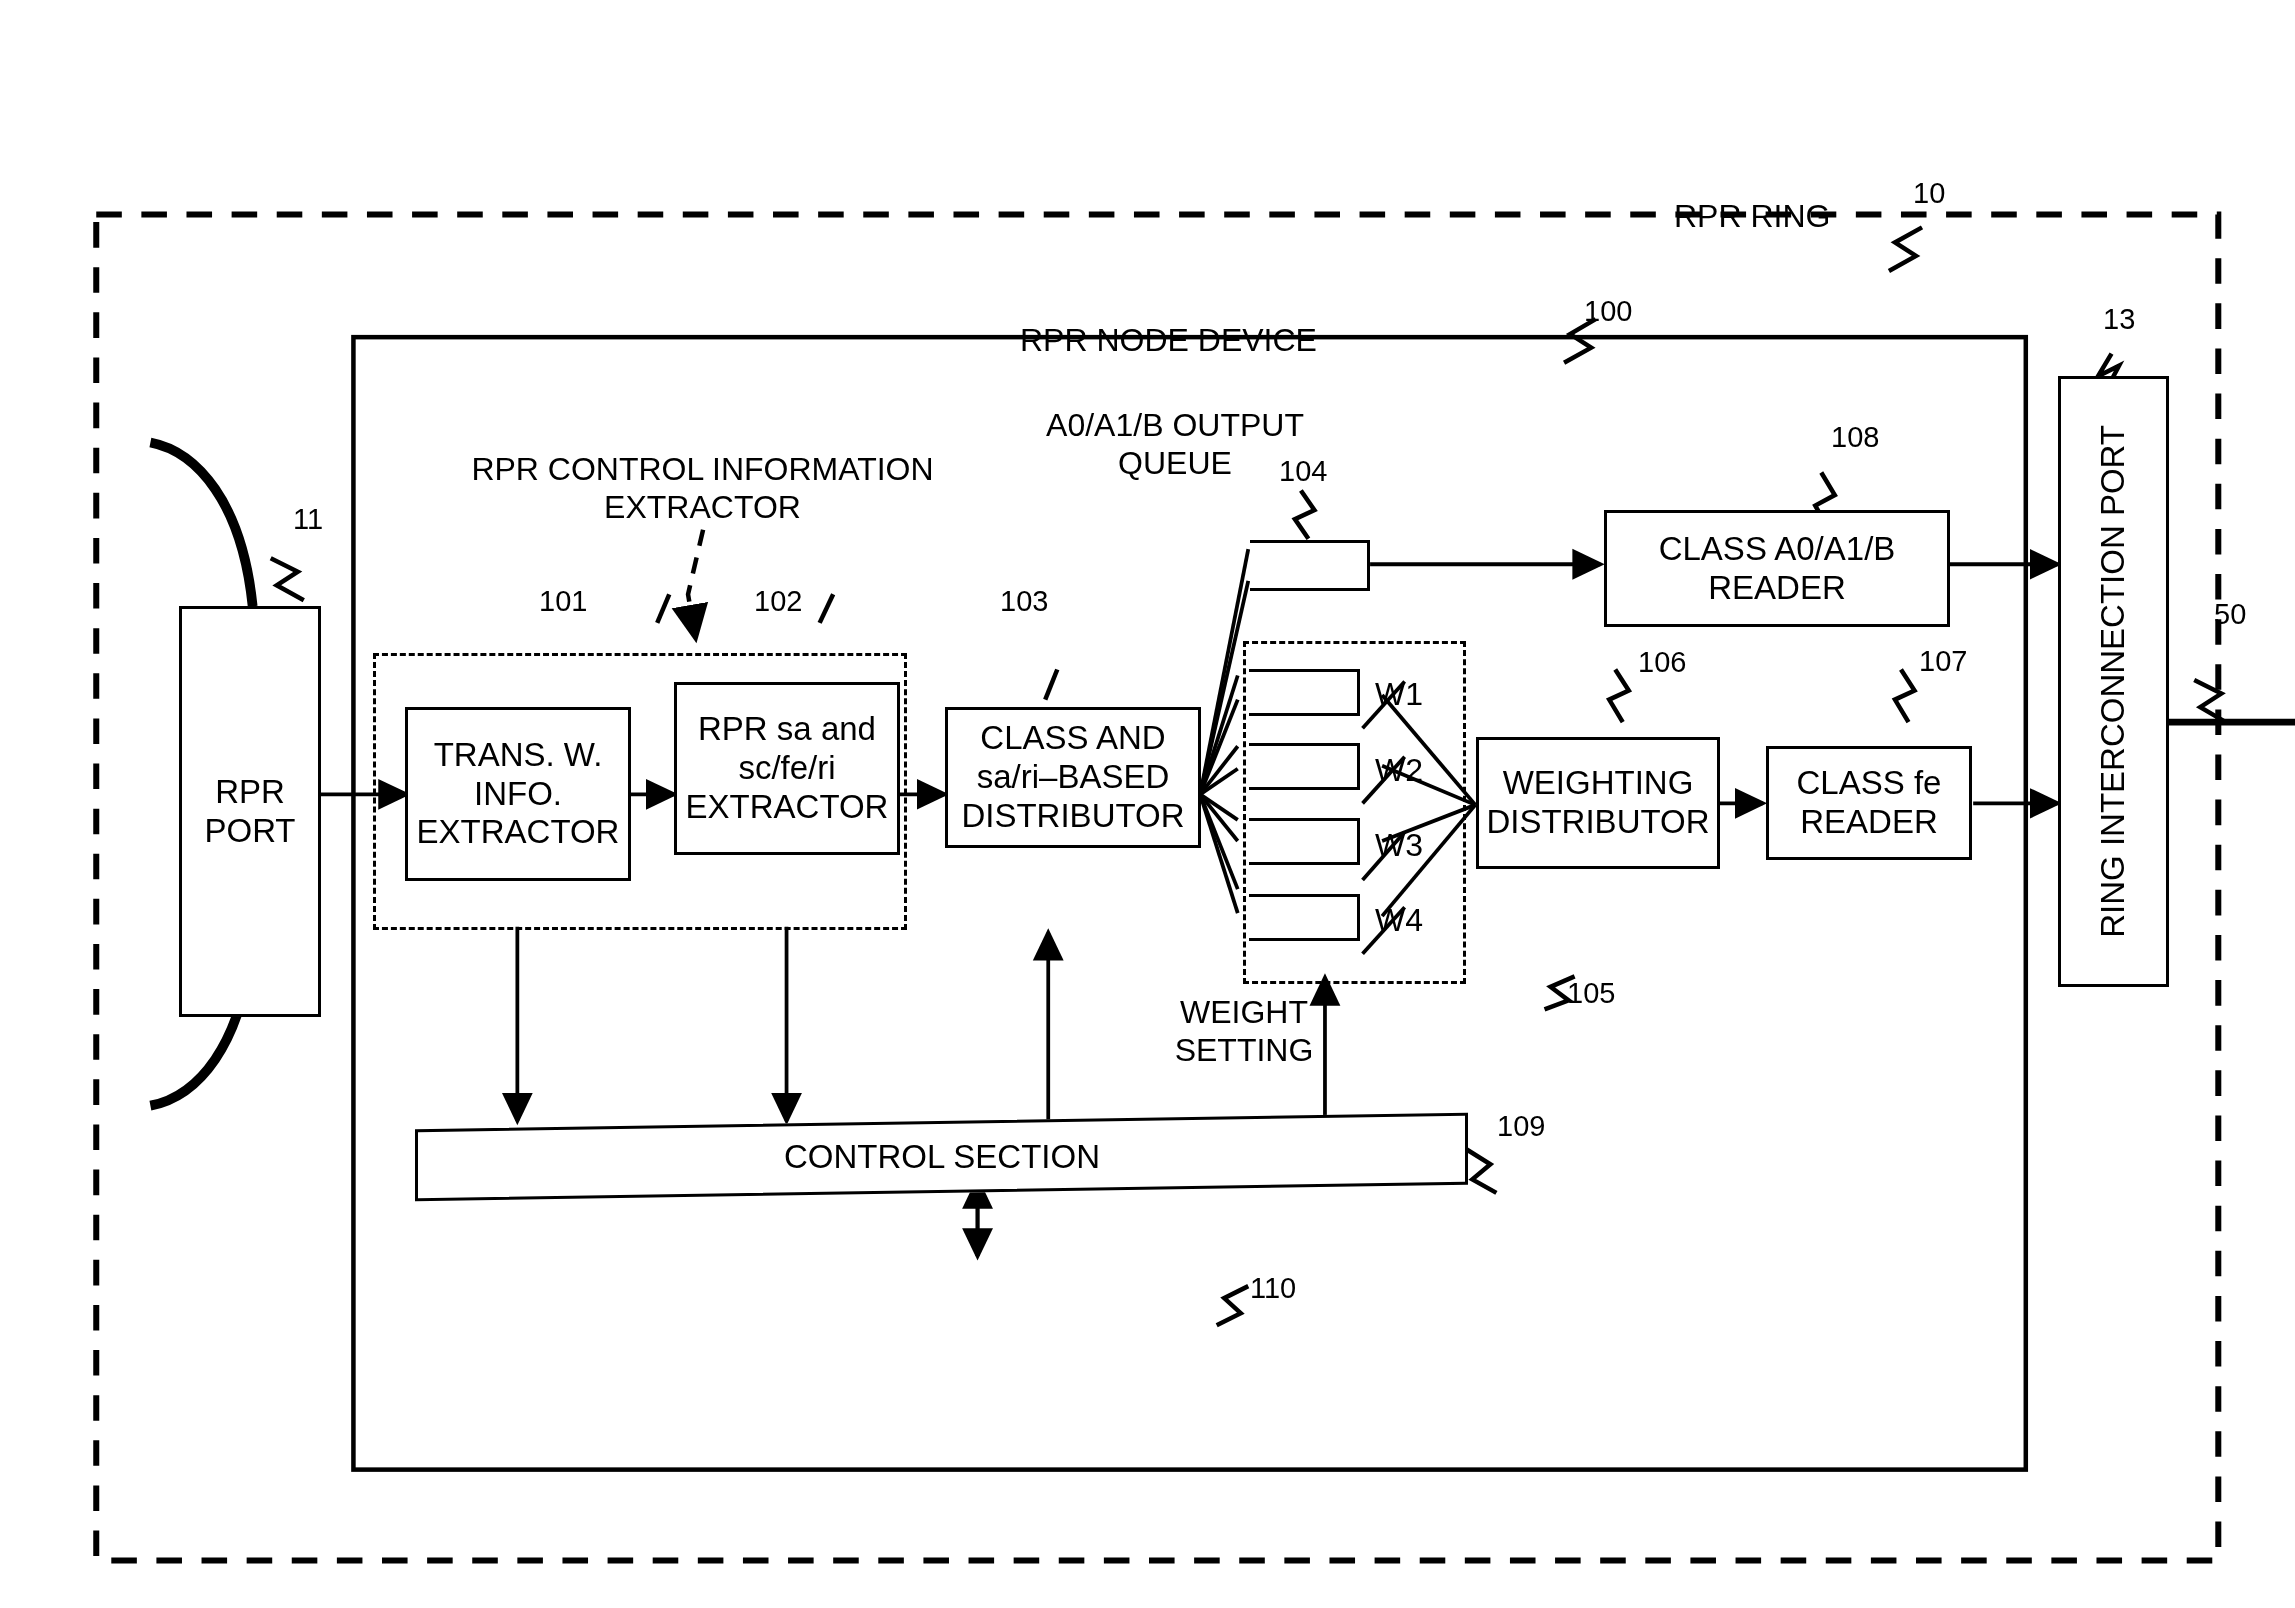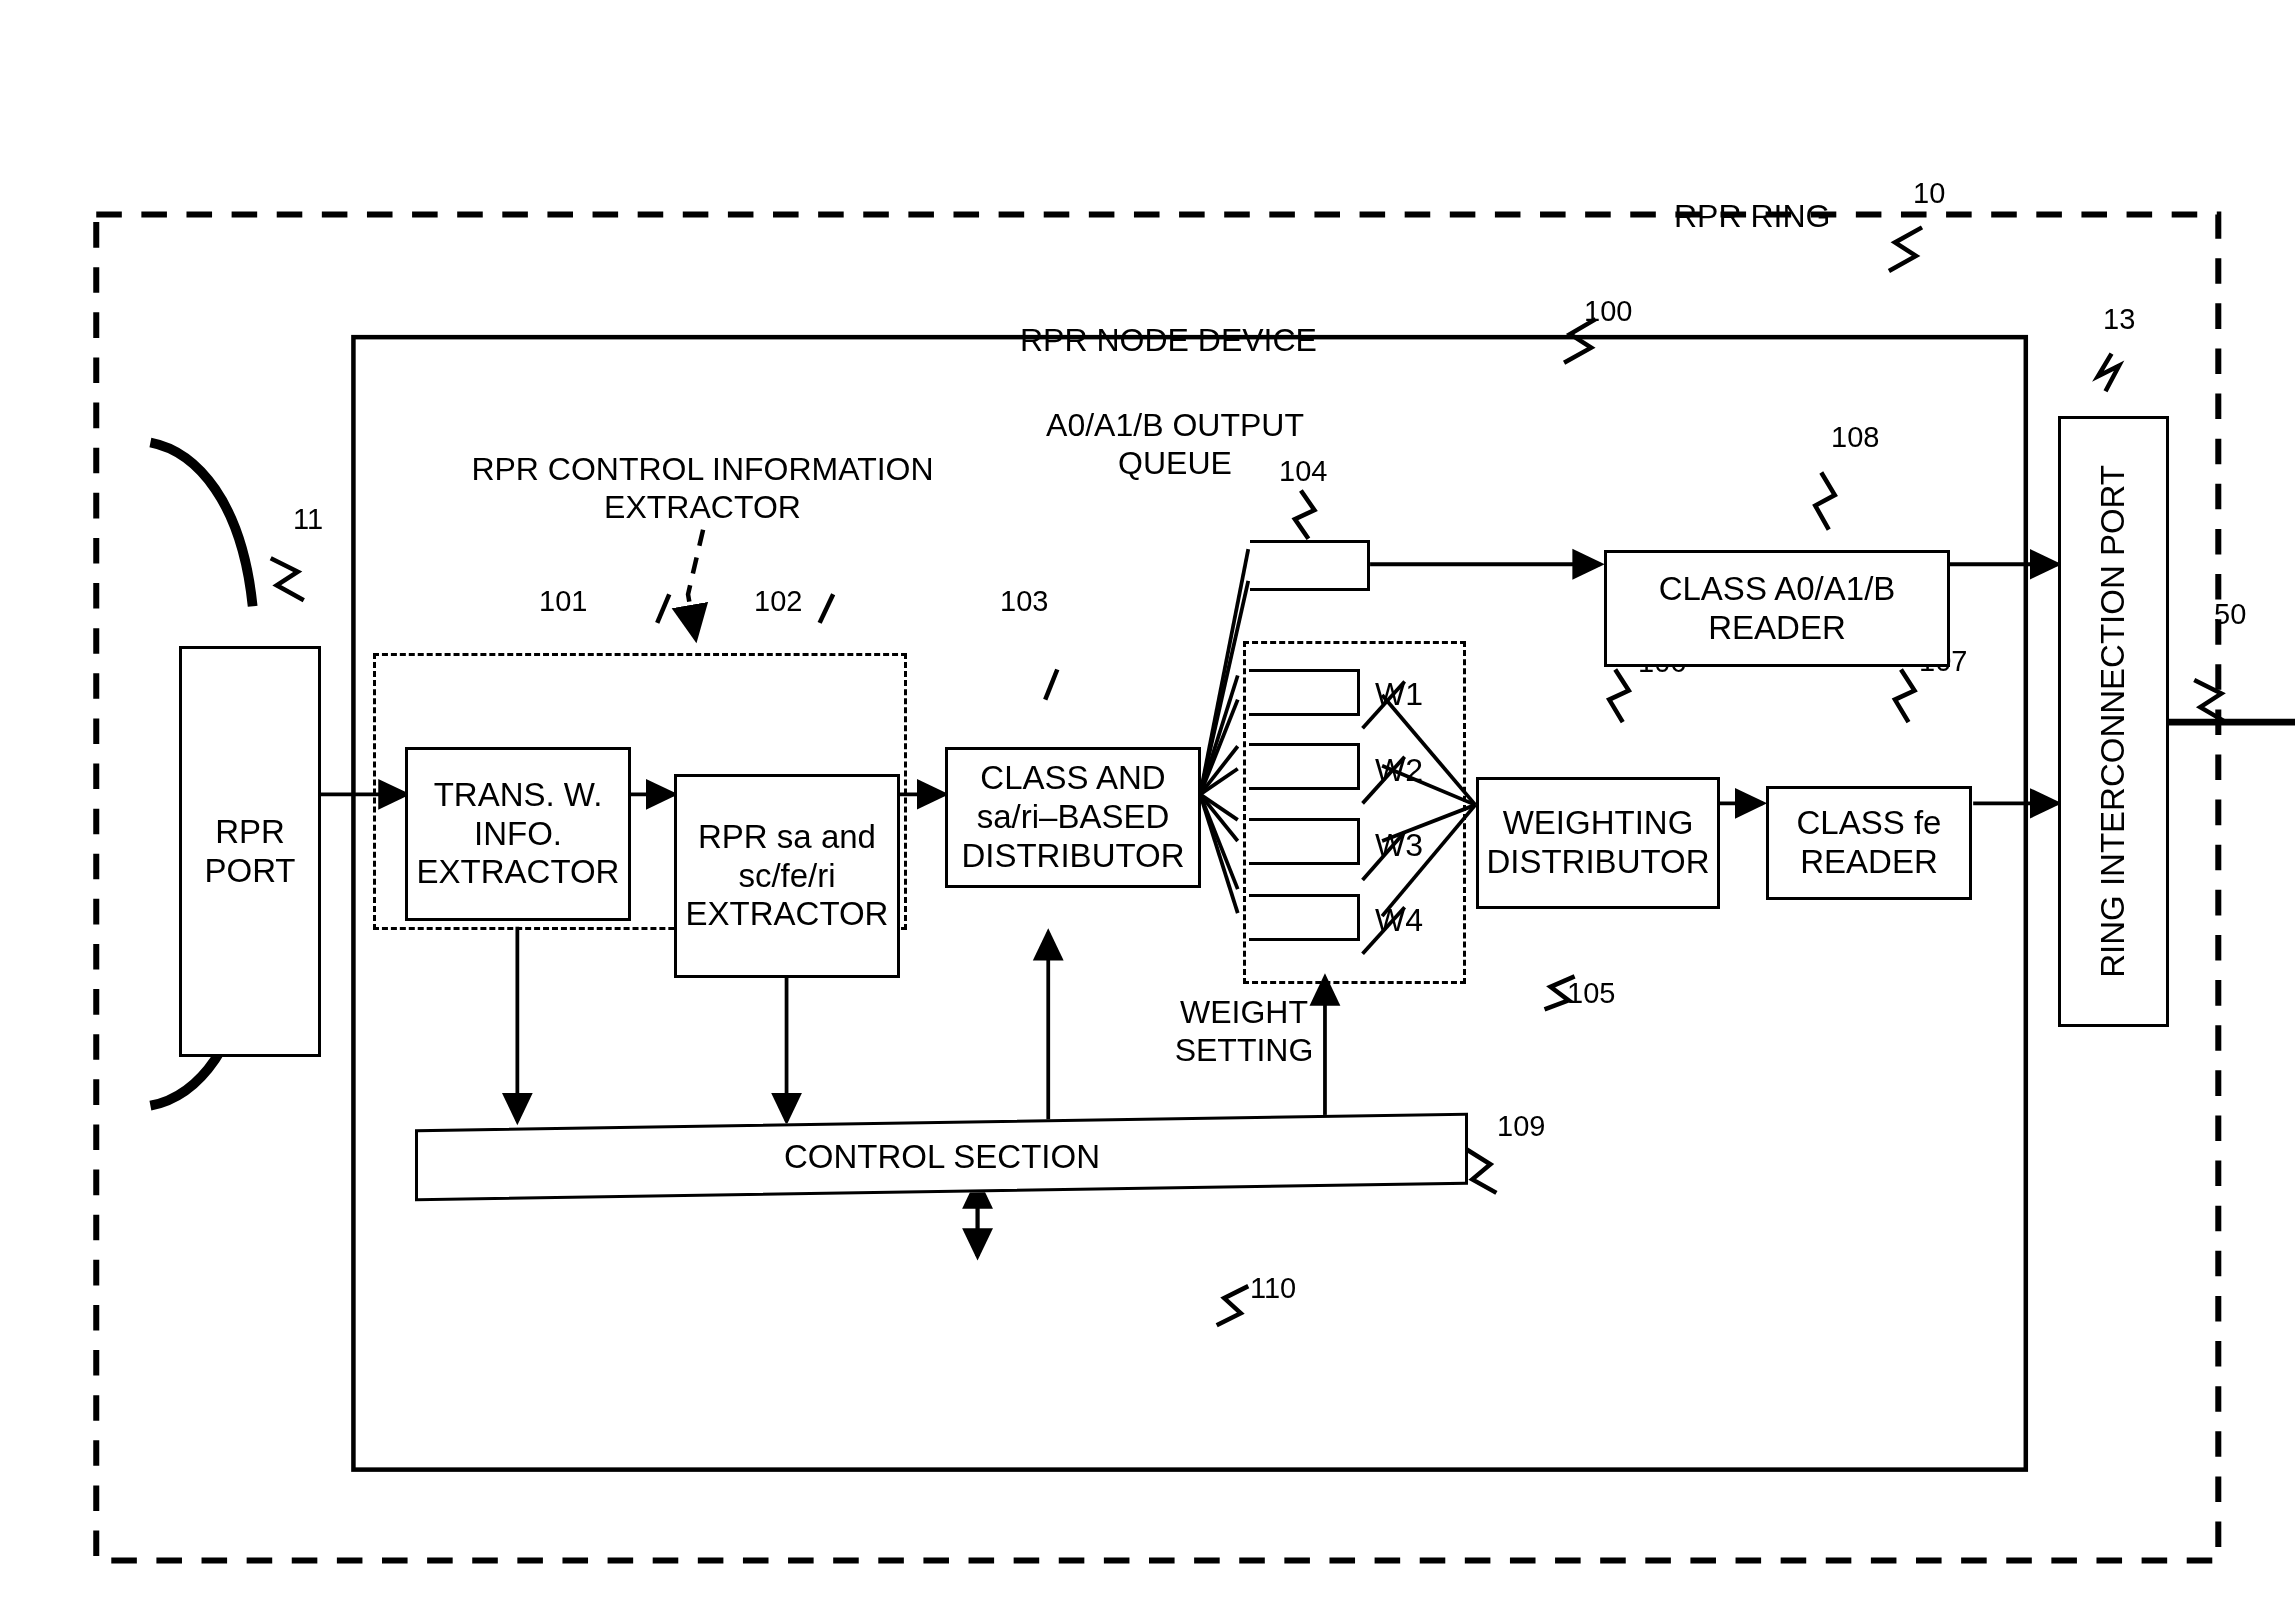--- a/index.html
+++ b/index.html
@@ -5,21 +5,21 @@
   html,body{margin:0;padding:0;background:#fff;}
   body{width:2295px;height:1609px;position:relative;
        font-family:"Liberation Sans","DejaVu Sans",sans-serif;color:#000;
        -webkit-font-smoothing:antialiased;}
   #stage{position:absolute;left:0;top:0;width:2295px;height:1609px;overflow:hidden;}
 
   svg#wires{position:absolute;left:0;top:0;width:2295px;height:1609px;}
 
   .box{position:absolute;box-sizing:border-box;border:3.8px solid #000;background:#fff;
        display:flex;align-items:center;justify-content:center;text-align:center;
-       line-height:1.18;margin-top:40px;}
+       line-height:1.18;}
   .lbl{position:absolute;white-space:pre;line-height:1.2;}
   .num{position:absolute;white-space:pre;line-height:1;}
 
   
   .f-box{font-size:33px;}
   .f-lbl{font-size:32px;}
   .f-num{font-size:29px;}
   .f-w{font-size:32px;}
 
   .vert{writing-mode:vertical-rl;transform:rotate(180deg);}
@@ -158,21 +158,21 @@
   </div>
 
   <div class="dashbox" style="left:373px;top:653px;width:534px;height:277px;"></div>
 
   <div class="box f-box" style="left:405px;top:707px;width:226px;height:174px;">
     <span style="white-space:pre-line">TRANS. W.
 INFO.
 EXTRACTOR</span>
   </div>
 
-  <div class="box f-box" style="left:674px;top:734px;width:226px;height:204px;">
+  <div class="box f-box" style="left:674px;top:682px;width:226px;height:173px;">
     <span style="white-space:pre-line">RPR sa and
 sc/fe/ri
 EXTRACTOR</span>
   </div>
 
   <div class="box f-box" style="left:945px;top:707px;width:256px;height:141px;">
     <span style="white-space:pre-line">CLASS AND
 sa/ri–BASED
 DISTRIBUTOR</span>
   </div>

